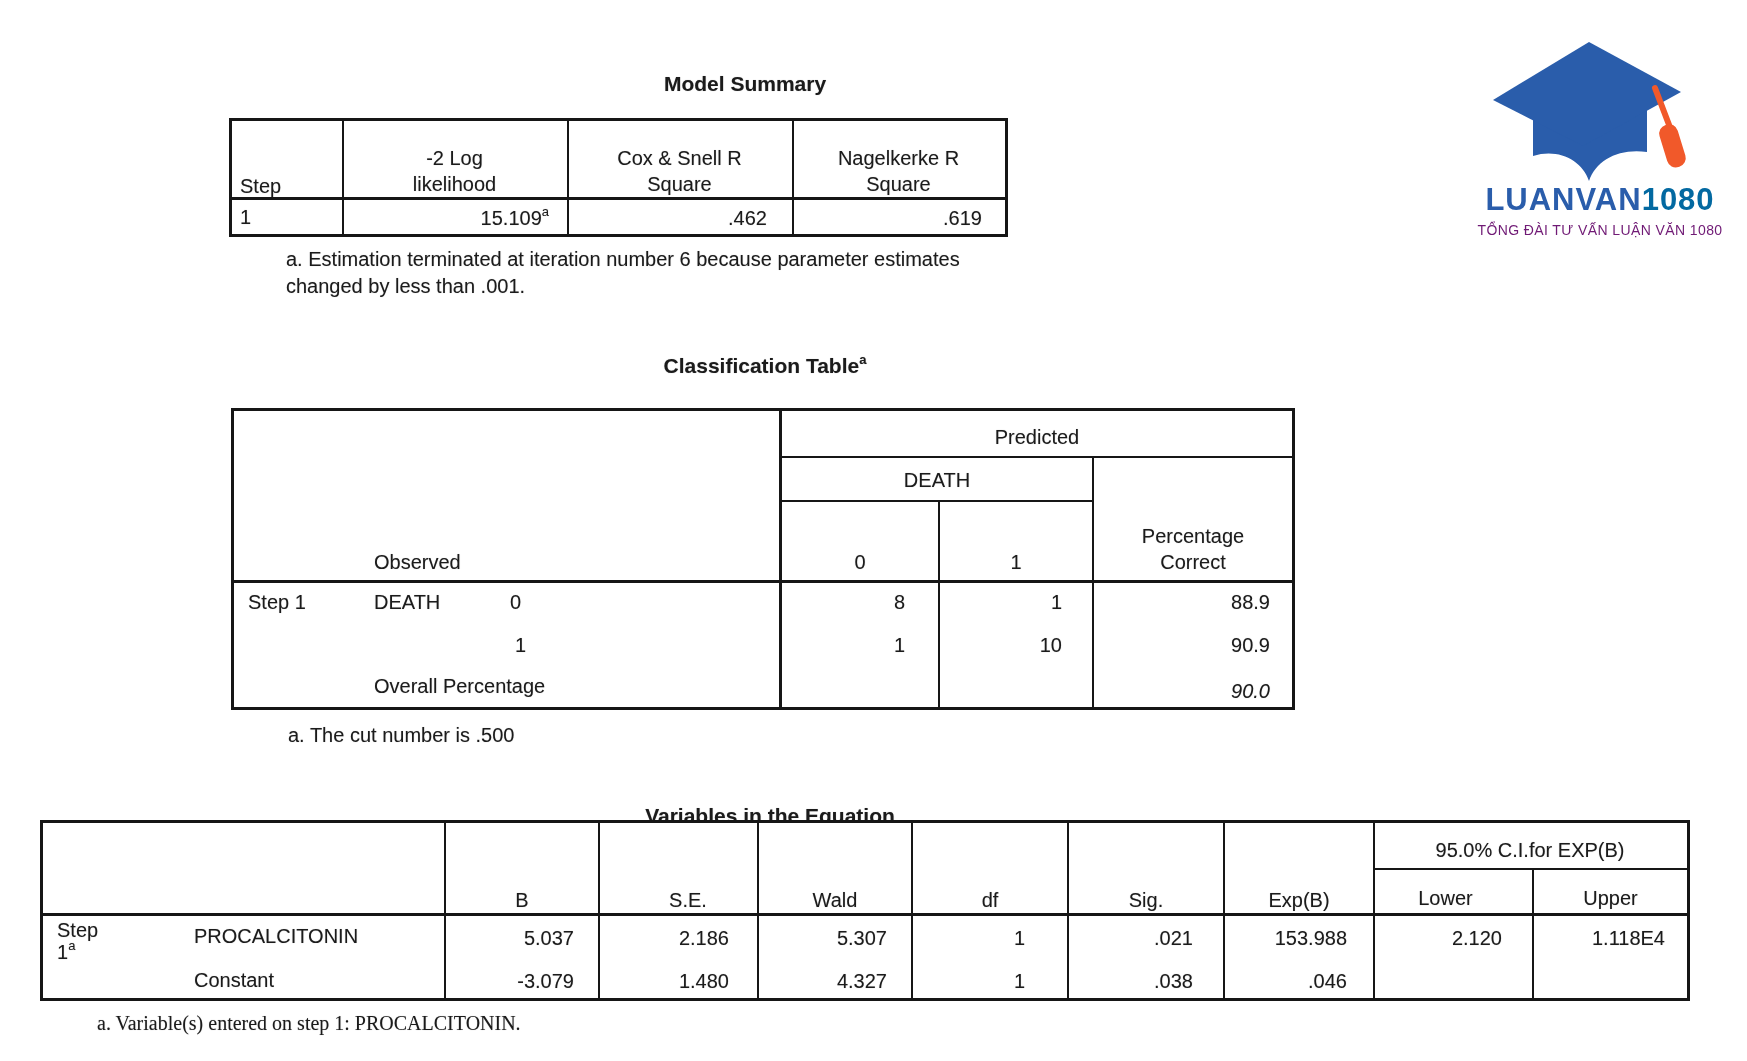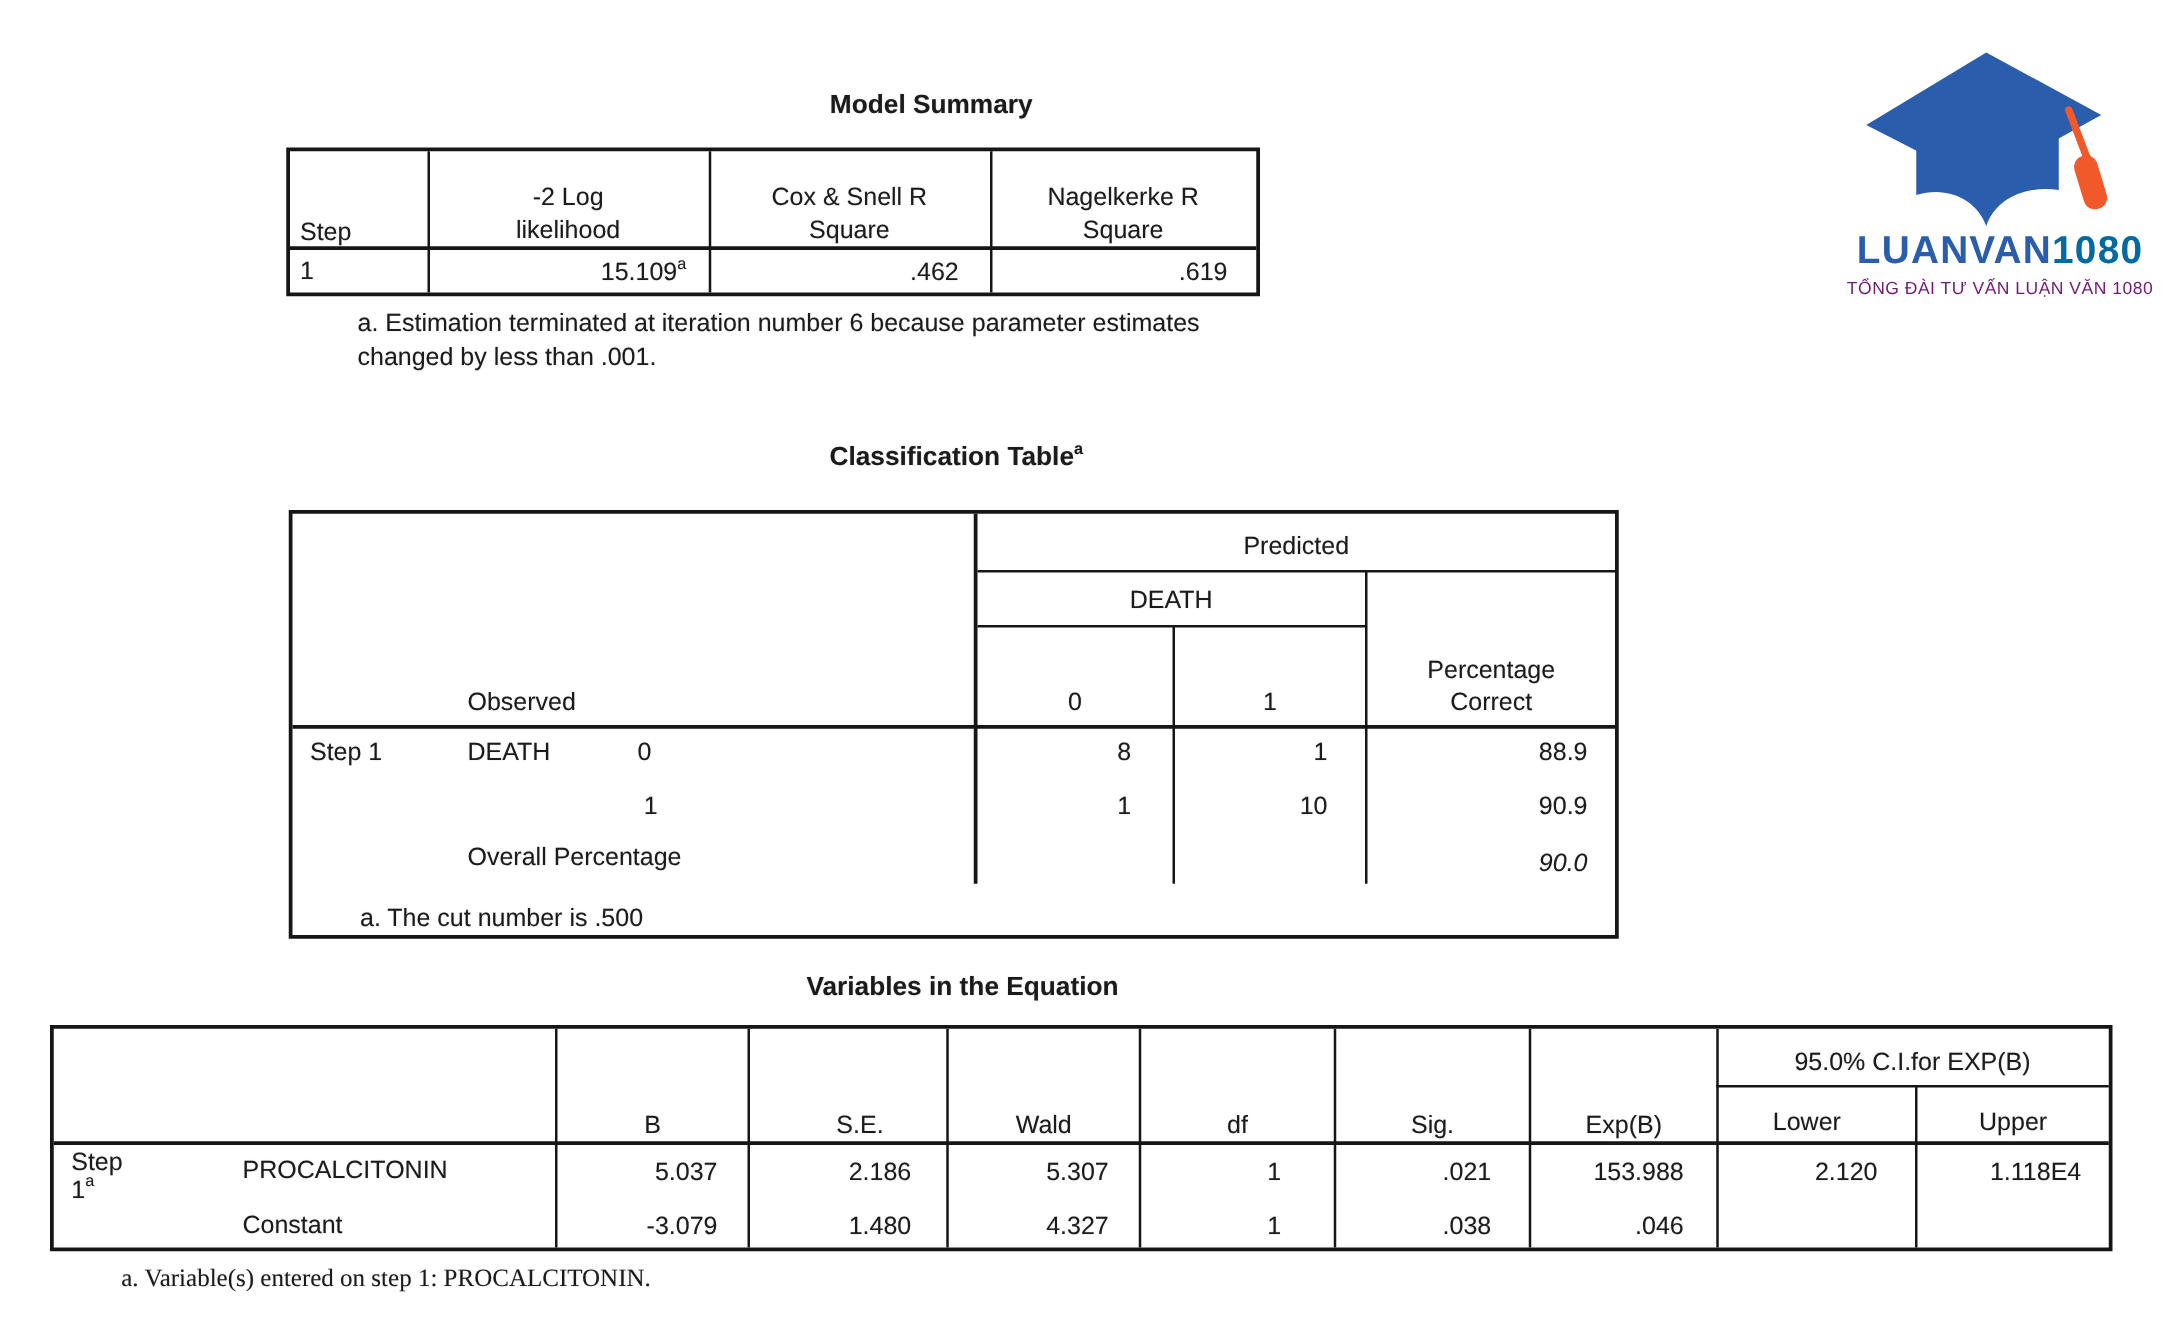--- a/index.html
+++ b/index.html
@@ -52,21 +52,21 @@
     <div class="txt r" style="left:110px;top:84px;width:207px;"><span>15.109</span><sup>a</sup></div>
     <div class="txt r" style="left:335px;top:84px;width:200px;">.462</div>
     <div class="txt r" style="left:560px;top:84px;width:190px;">.619</div>
   </div>
 
   <div class="txt" style="left:286px;top:246px;">a. Estimation terminated at iteration number 6 because parameter estimates</div>
   <div class="txt" style="left:286px;top:273px;">changed by less than .001.</div>
 
   <div class="title" style="left:565px;top:354px;width:400px;"><span>Classification Table</span><sup>a</sup></div>
 
-  <div class="tbl" style="left:231px;top:408px;width:1064px;height:343px;">
+  <div class="tbl" style="left:231px;top:408px;width:1064px;height:302px;">
     <div class="ln" style="left:545px;top:0;width:3px;height:296px;"></div>
     <div class="ln" style="left:704px;top:89px;width:2px;height:207px;"></div>
     <div class="ln" style="left:858px;top:45px;width:2px;height:251px;"></div>
     <div class="ln" style="left:548px;top:45px;width:510px;height:2px;"></div>
     <div class="ln" style="left:548px;top:89px;width:310px;height:2px;"></div>
     <div class="ln" style="left:0;top:169px;width:1058px;height:3px;"></div>
 
     <div class="txt c" style="left:548px;top:13px;width:510px;">Predicted</div>
     <div class="txt c" style="left:548px;top:56px;width:310px;">DEATH</div>
     <div class="txt c" style="left:548px;top:138px;width:156px;">0</div>
@@ -88,21 +88,21 @@
     <div class="txt r" style="left:548px;top:221px;width:123px;">1</div>
     <div class="txt r" style="left:706px;top:221px;width:122px;">10</div>
     <div class="txt r" style="left:860px;top:221px;width:176px;">90.9</div>
 
     <div class="txt" style="left:140px;top:262px;">Overall Percentage</div>
     <div class="txt r" style="left:860px;top:267px;width:176px;font-style:italic;">90.0</div>
   </div>
 
   <div class="txt" style="left:288px;top:722px;">a. The cut number is .500</div>
 
-  <div class="title" style="left:570px;top:778px;width:400px;">Variables in the Equation</div>
+  <div class="title" style="left:570px;top:804px;width:400px;">Variables in the Equation</div>
 
   <div class="tbl" style="left:40px;top:820px;width:1650px;height:181px;">
     <div class="ln" style="left:401px;top:0;width:2px;height:175px;"></div>
     <div class="ln" style="left:555px;top:0;width:2px;height:175px;"></div>
     <div class="ln" style="left:714px;top:0;width:2px;height:175px;"></div>
     <div class="ln" style="left:868px;top:0;width:2px;height:175px;"></div>
     <div class="ln" style="left:1024px;top:0;width:2px;height:175px;"></div>
     <div class="ln" style="left:1180px;top:0;width:2px;height:175px;"></div>
     <div class="ln" style="left:1330px;top:0;width:2px;height:175px;"></div>
     <div class="ln" style="left:1489px;top:45px;width:2px;height:130px;"></div>

